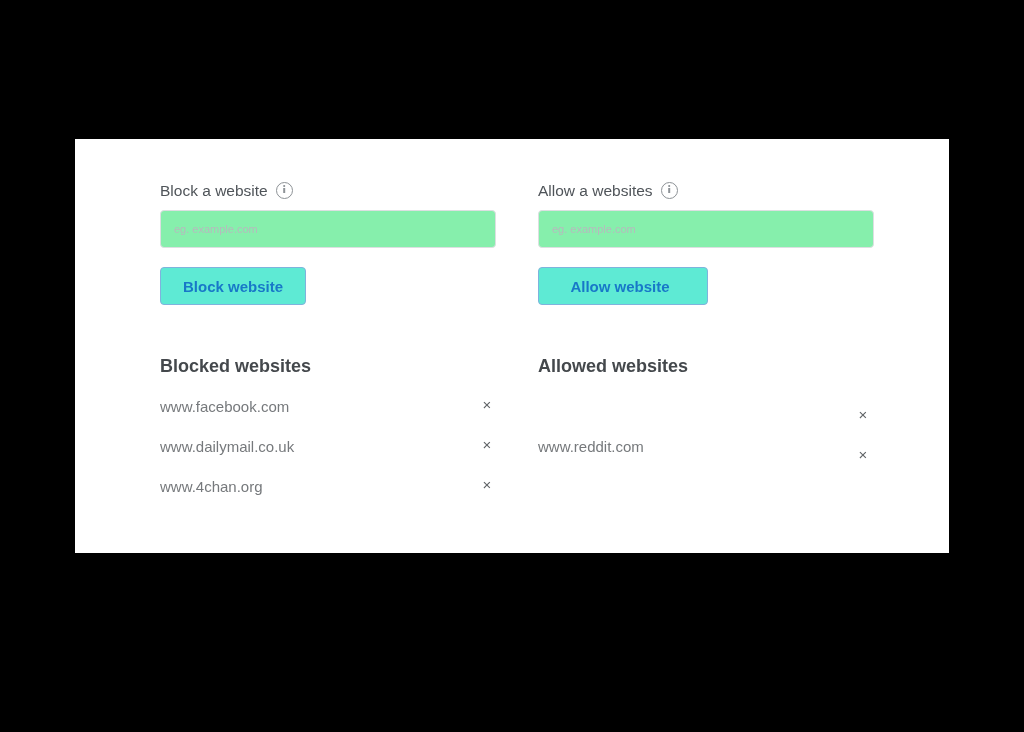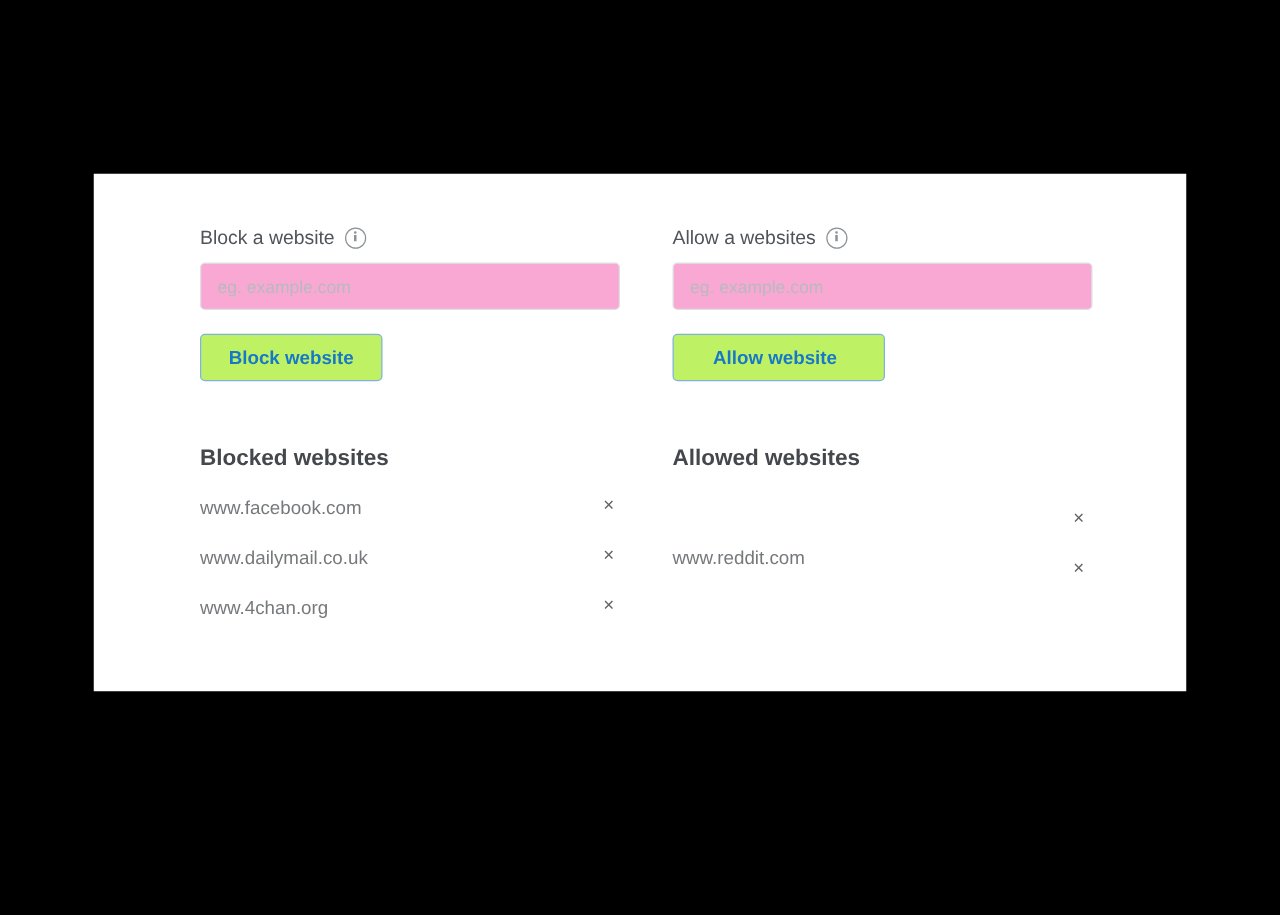--- a/index.html
+++ b/index.html
@@ -81,41 +81,41 @@
 
   .text-input {
     position: absolute;
     top: 71px;
     left: 0;
     width: 336px;
     height: 38px;
     box-sizing: border-box;
     border: 1px solid #dddfe1;
     border-radius: 4px;
-    background: #f9a8d4;
+    background: #86efac;
     padding: 0 13px;
     font-family: "Liberation Sans", sans-serif;
-    font-size: 14px;
+    font-size: 11px;
     color: #44484c;
     outline: none;
   }
   .text-input::placeholder {
     color: #b6babd;
     opacity: 1;
   }
 
   .action-button {
     position: absolute;
     top: 128px;
     left: 0;
     height: 38px;
     box-sizing: border-box;
     border: 1.3px solid #7fb3dd;
     border-radius: 4px;
-    background: #bef264;
+    background: #5eead4;
     color: #1878c8;
     font-family: "Liberation Sans", sans-serif;
     font-size: 15px;
     font-weight: bold;
     cursor: pointer;
     padding: 0 18px;
     white-space: nowrap;
   }
   .btn-block { width: 146px; }
   .btn-allow { width: 170px; padding-left: 12px; }

